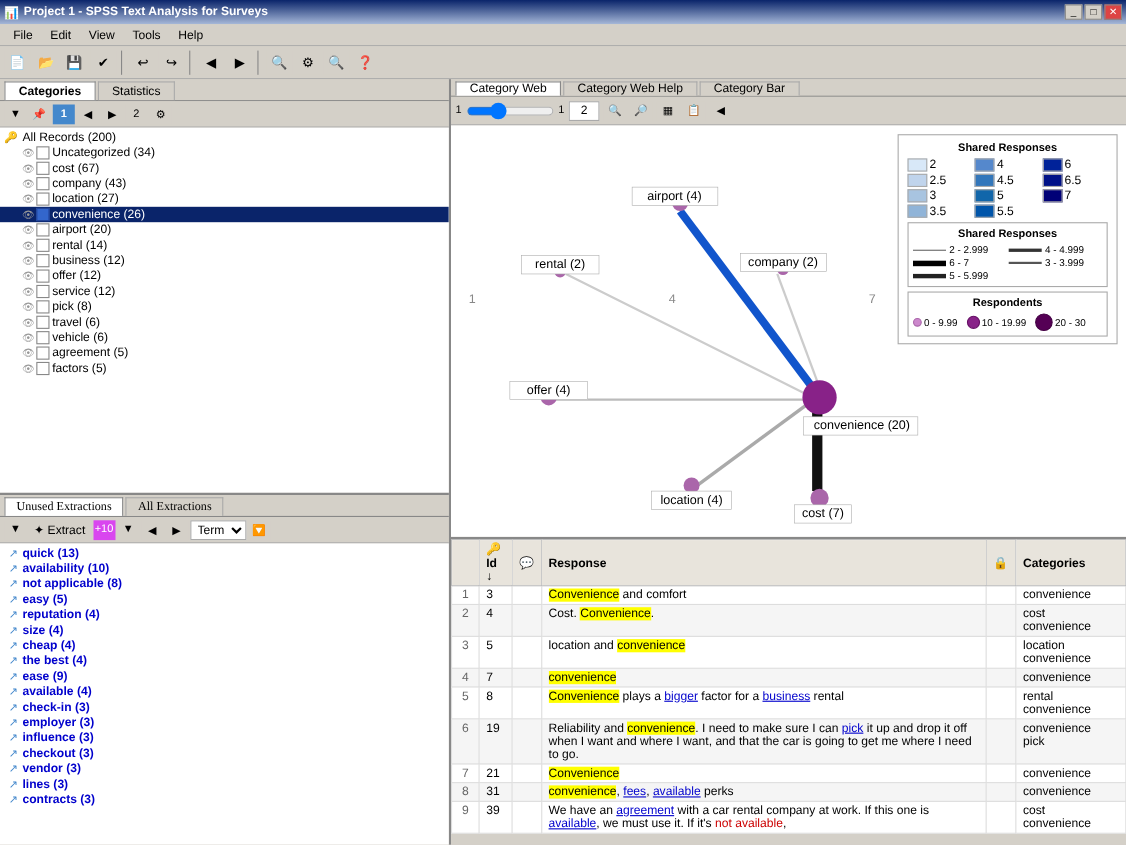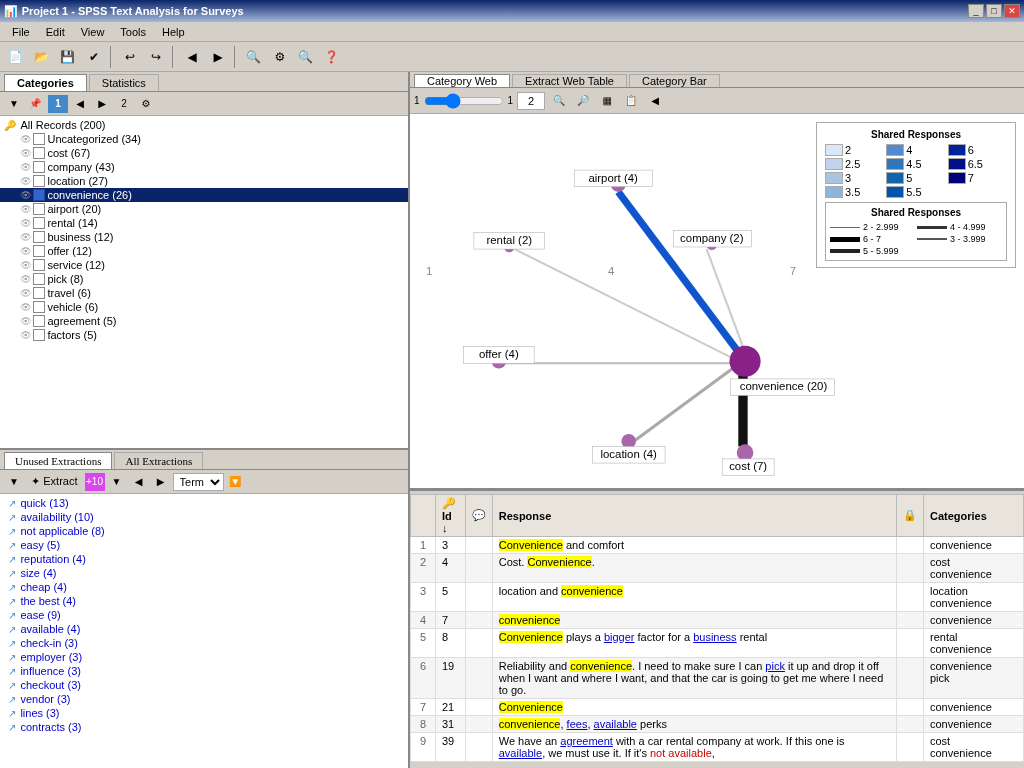--- a/index.html
+++ b/index.html
@@ -190,21 +190,21 @@
       background: white;
       padding: 2px 0;
     }
     .extract-item {
       display: flex;
       align-items: center;
       padding: 1px 8px;
       cursor: pointer;
     }
     .extract-arrow { color: #4488cc; margin-right: 4px; font-size: 10px; }
-    .extract-link { color: #0000cc; text-decoration: none; }
+    .extract-link { color: #0000cc; text-decoration: none; font-weight: bold; }
 
     
     #right-panel {
       flex: 1;
       display: flex;
       flex-direction: column;
     }
 
     
     #web-tabs {
@@ -266,21 +266,20 @@
     }
     .legend-title { font-weight: bold; text-align: center; margin-bottom: 4px; font-size: 10px; }
 
     
     #bottom-table-area {
       height: 280px;
       min-height: 280px;
       background: #d4d0c8;
       border-top: 2px solid #888;
       display: flex;
-      flex-direction: column;
     }
     #bottom-table-scroll {
       flex: 1;
       overflow-y: auto;
       overflow-x: auto;
     }
     table.response-table {
       border-collapse: collapse;
       width: 100%;
       background: white;
@@ -563,21 +562,21 @@
           <a class="extract-link">contracts (3)</a>
         </div>
       </div>
     </div>
   </div>
 
   <div id="right-panel">
 
     <div id="web-tabs">
       <div class="wtab active">Category Web</div>
-      <div class="wtab">Extract Web Table</div>
+      <div class="wtab">Category Web Help</div>
       <div class="wtab">Category Bar</div>
     </div>
 
     <div id="web-toolbar">
       <div class="slider-container">
         <span class="slider-label">1</span>
         <input type="range" min="1" max="10" value="4" style="">
         <span class="slider-label">1</span>
       </div>
       <input type="text" class="num-input" value="2" style="">
@@ -705,20 +704,37 @@
               <div style="width:30px;height:2px;background:#555;"></div>
               <span style="font-size:9px;">3 - 3.999</span>
             </div>
             <div style="display:flex;align-items:center;gap:3px;">
               <div style="width:30px;height:4px;background:#222;"></div>
               <span style="font-size:9px;">5 - 5.999</span>
             </div>
           </div>
         </div>
 
+        <div style="border:1px solid #aaa;padding:4px;margin-top:4px;">
+          <div class="legend-title">Respondents</div>
+          <div style="display:flex;align-items:center;gap:8px;">
+            <div style="display:flex;align-items:center;gap:2px;">
+              <div style="width:8px;height:8px;border-radius:50%;background:#cc88cc;border:1px solid #aa66aa;"></div>
+              <span style="font-size:9px;">0 - 9.99</span>
+            </div>
+            <div style="display:flex;align-items:center;gap:2px;">
+              <div style="width:12px;height:12px;border-radius:50%;background:#882288;border:1px solid #661166;"></div>
+              <span style="font-size:9px;">10 - 19.99</span>
+            </div>
+            <div style="display:flex;align-items:center;gap:2px;">
+              <div style="width:16px;height:16px;border-radius:50%;background:#550055;border:1px solid #440044;"></div>
+              <span style="font-size:9px;">20 - 30</span>
+            </div>
+          </div>
+        </div>
       </div>
     </div>
 
     <div id="bottom-table-area">
       <div style="height:4px;background:#d4d0c8;border-top:1px solid #888;"></div>
       <div id="bottom-table-scroll">
         <table class="response-table">
           <thead>
             <tr>
               <th style="width:25px;"></th>

